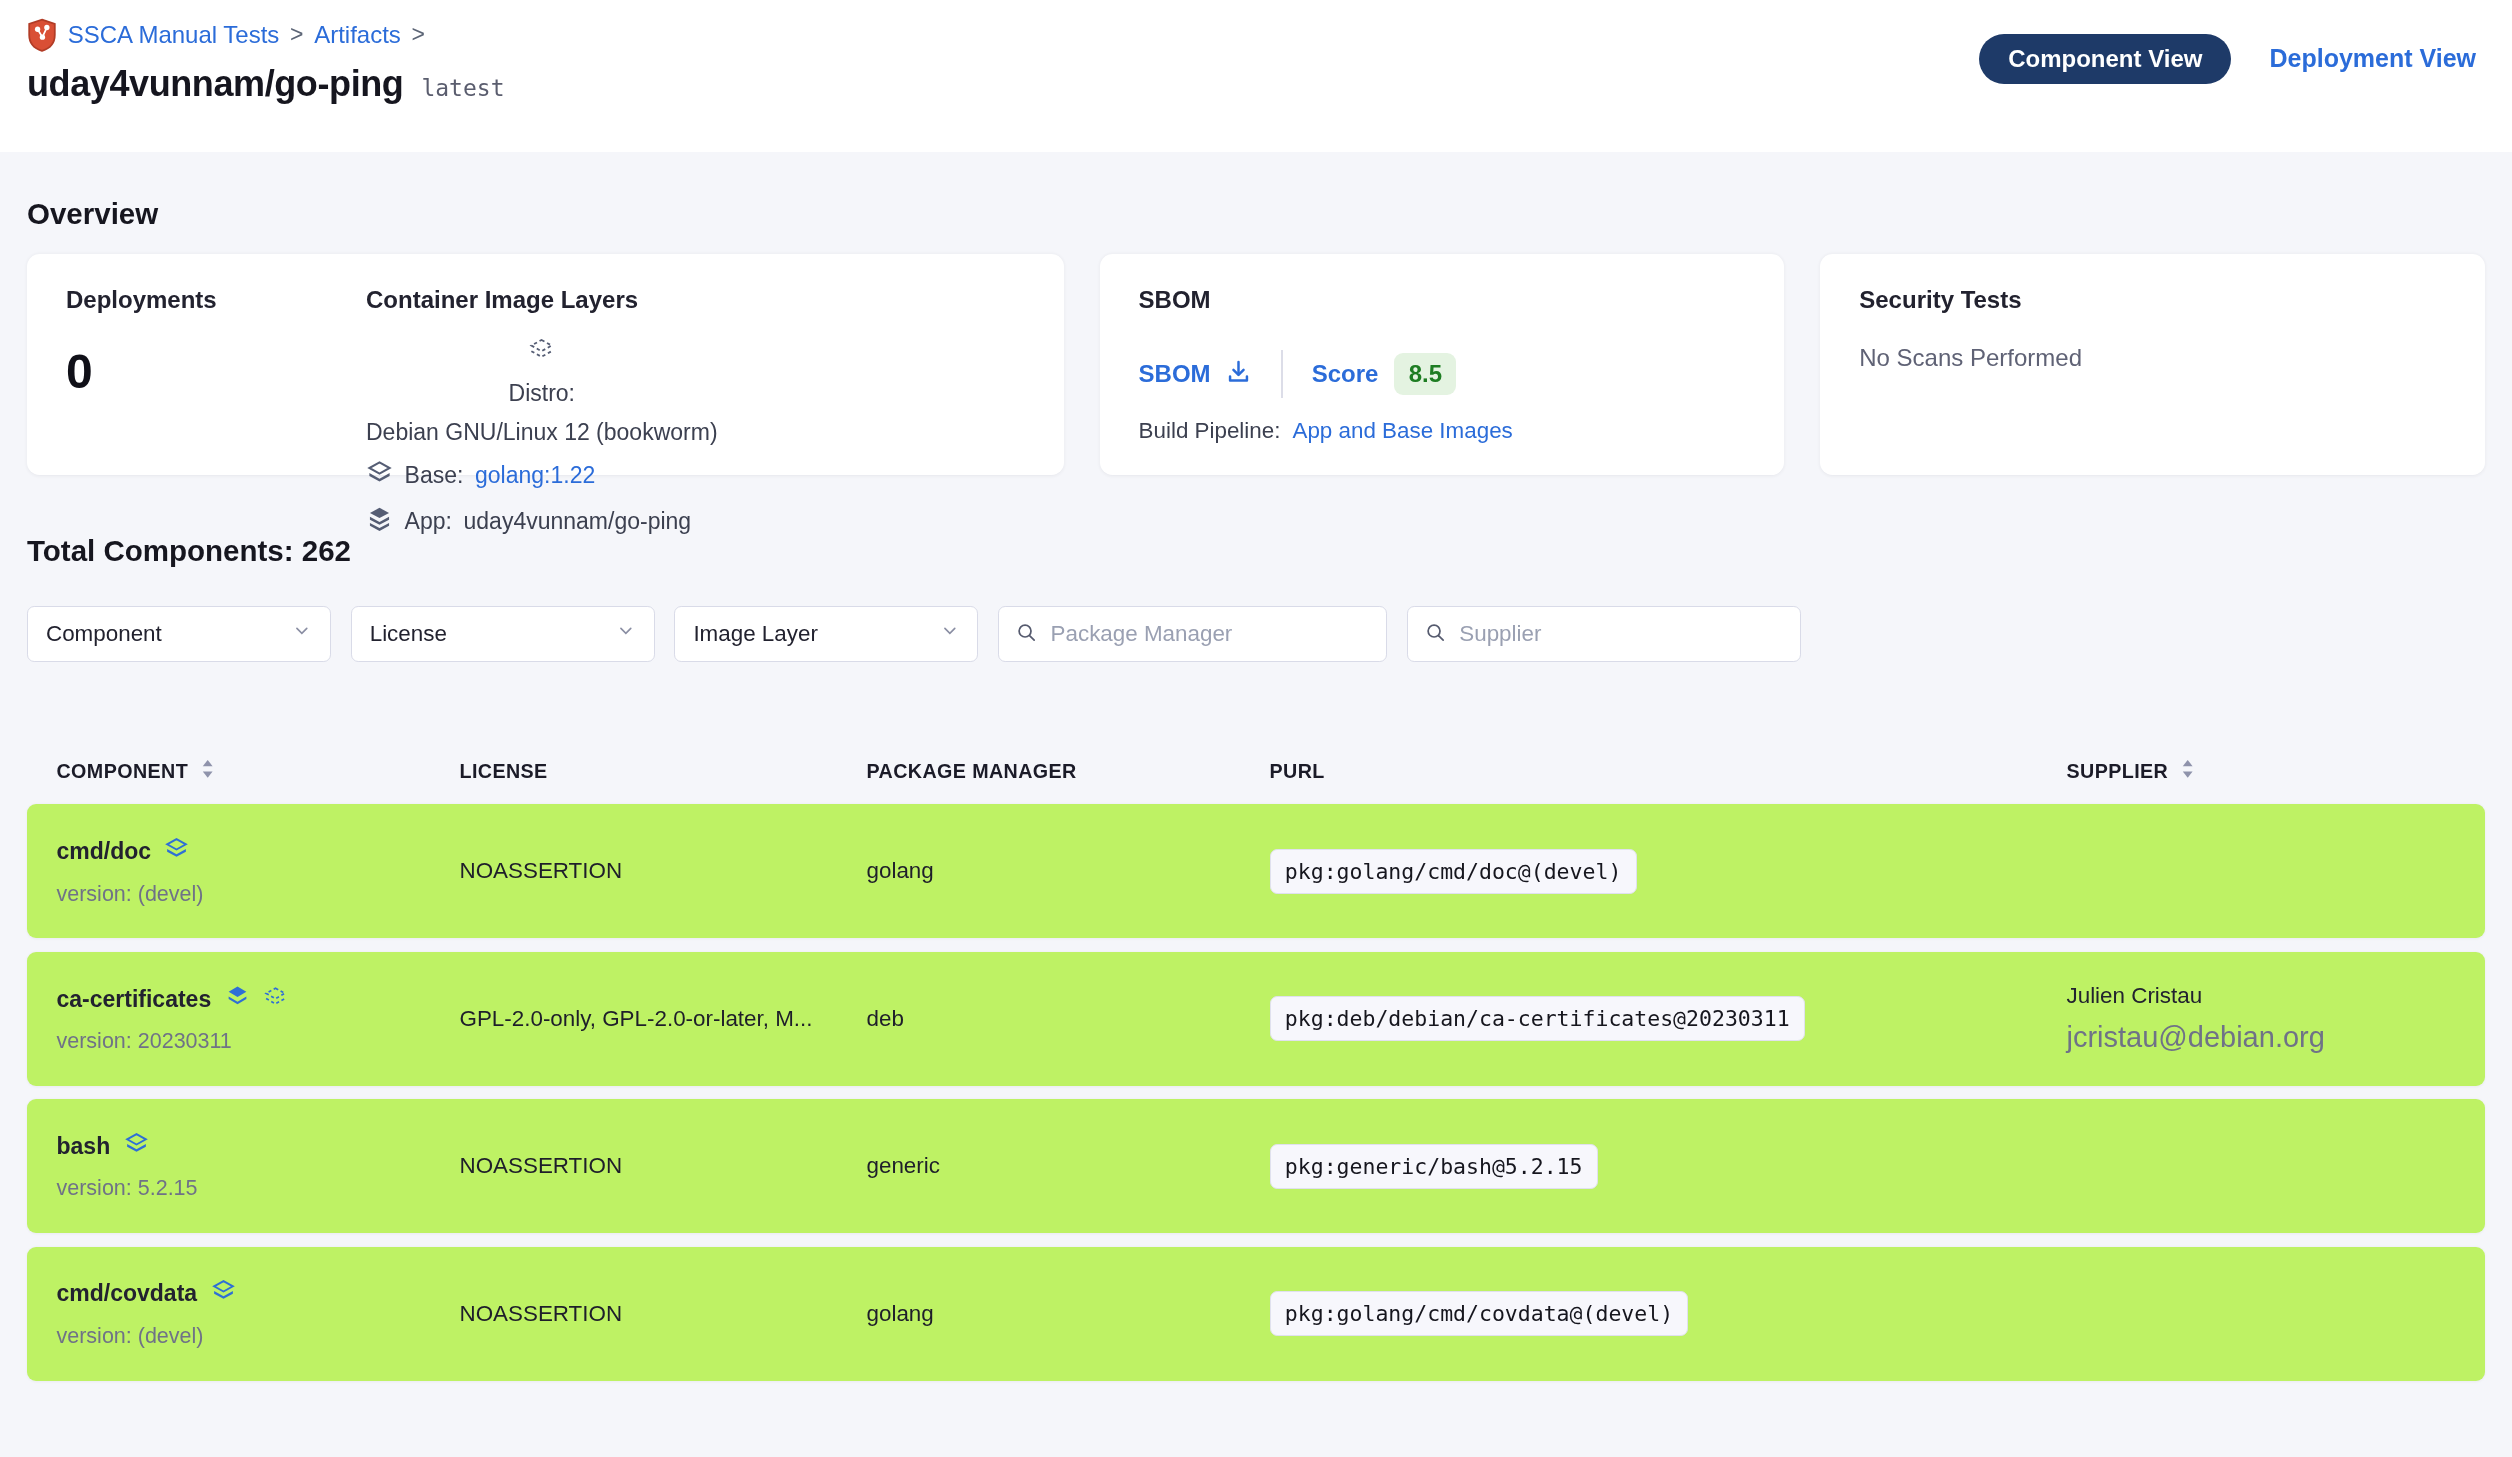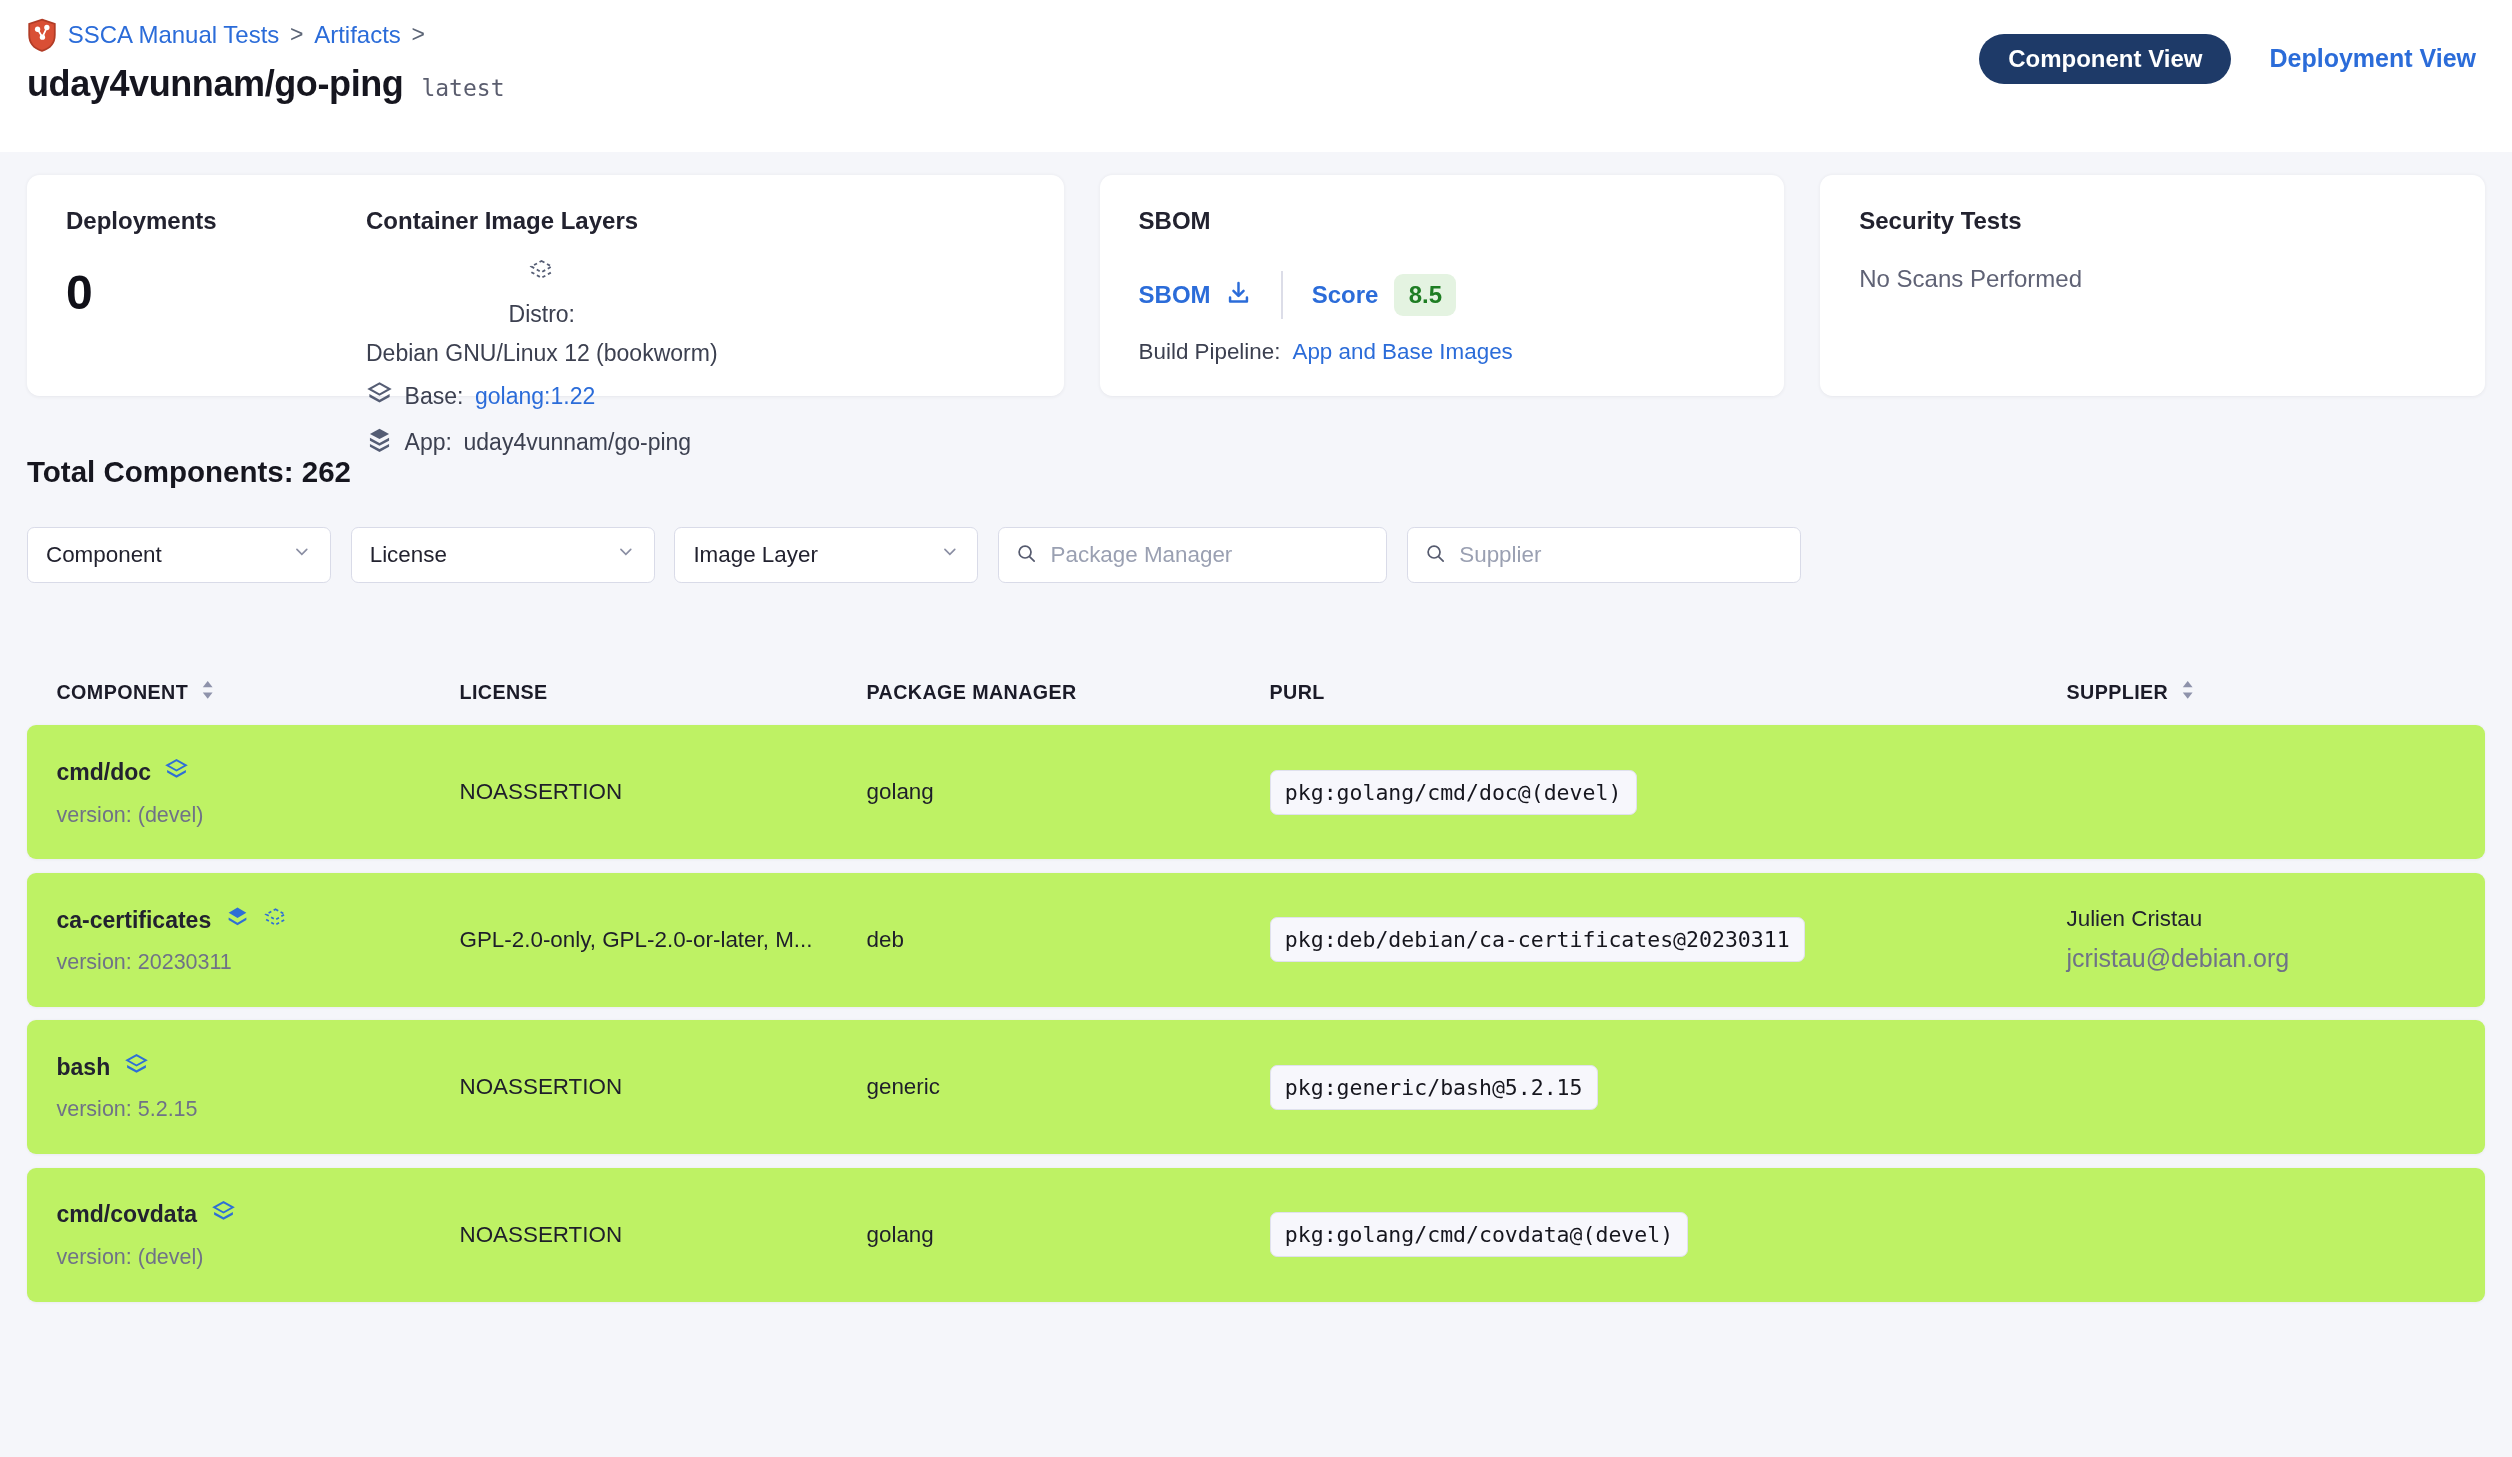--- a/index.html
+++ b/index.html
@@ -91,21 +91,21 @@
   }
   .row:first-of-type { margin-top:25px; }
   .comp-name { font-size:23px; font-weight:700; color:#22222f; display:flex; align-items:center; gap:13.4px; }
   .comp-version { margin-top:14.3px; font-size:21.5px; color:#6f7287; }
   .cell { font-size:22.4px; color:#1e1e2a; }
   .purl-badge {
     display:inline-block; font-family:"DejaVu Sans Mono", monospace; font-size:21.5px; color:#16161e;
     background:#f7f7fc; border:0.9px solid #e0e1ee; border-radius:7.2px; padding:9px 14.3px; white-space:nowrap;
   }
   .sup-name { font-size:22.4px; font-weight:500; color:#22222f; }
-  .sup-email { margin-top:11.6px; font-size:25px; color:#6f7287; }
+  .sup-email { margin-top:11.6px; font-size:29px; color:#6f7287; }
   .icon-slate { color:#555d74; }
   .icon-blue { color:#2e6fd6; }
 </style>
 </head>
 <body>
 
 <div class="topbar">
   <div>
     <div class="crumb-row">
       <span>
@@ -128,20 +128,21 @@
     </div>
   </div>
   <div class="view-toggle">
     <button class="pill-btn">Component View</button>
     <span class="link-btn">Deployment View</span>
   </div>
 </div>
 
 <div class="content">
 
+  <div class="section-h overview-h">Overview</div>
 
   <div class="cards">
 
     <div class="card card-main">
       <div class="dep-col">
         <div class="card-title">Deployments</div>
         <div class="dep-zero">0</div>
       </div>
       <div>
         <div class="card-title">Container Image Layers</div>

